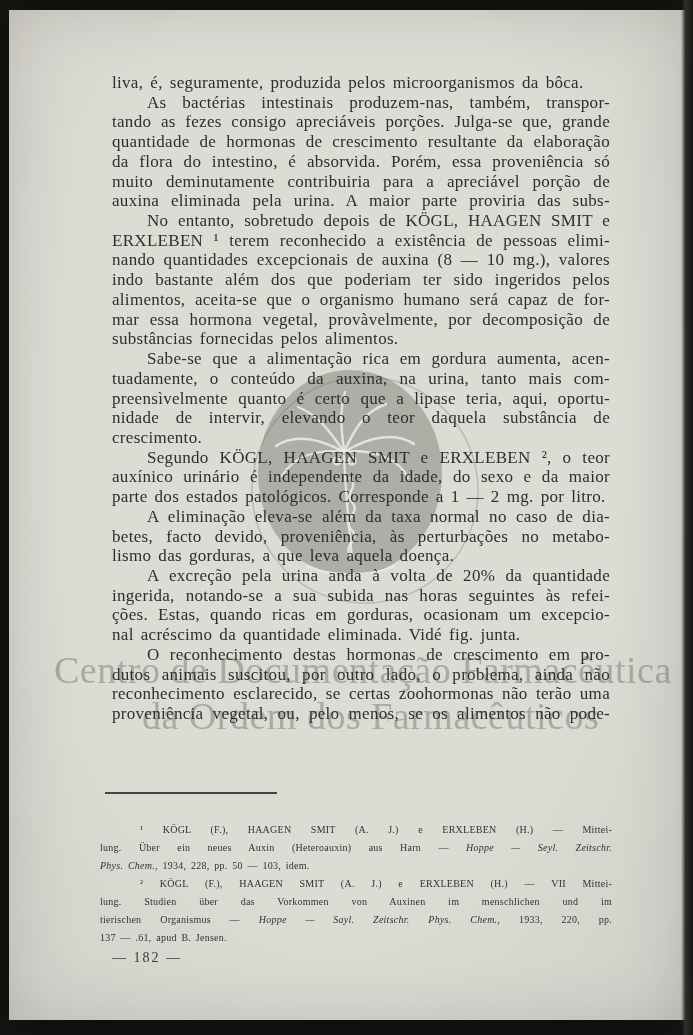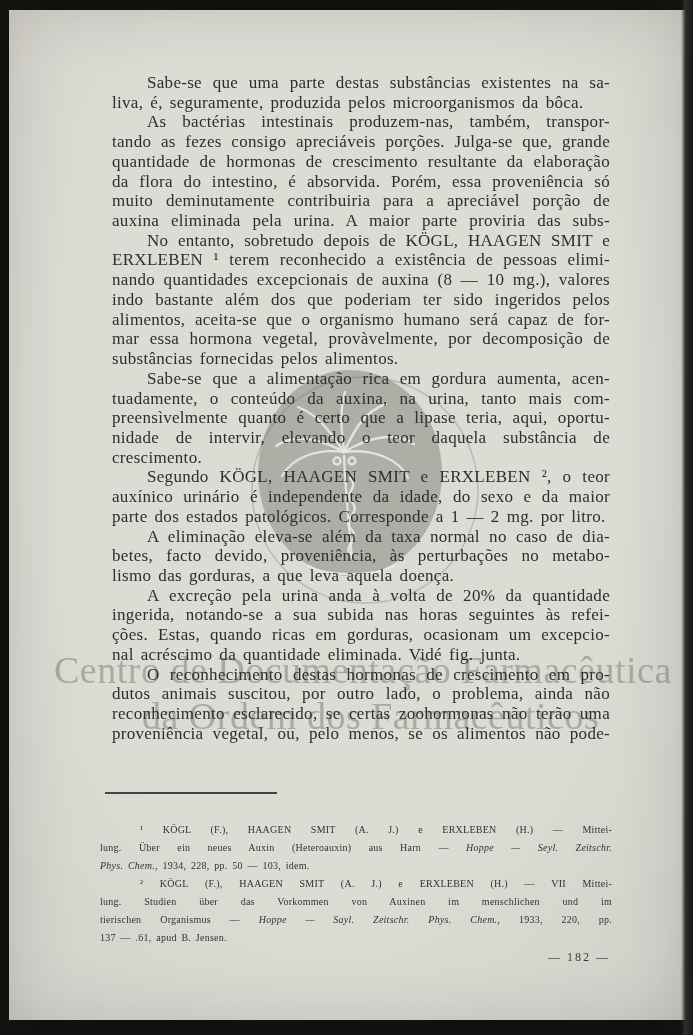--- a/index.html
+++ b/index.html
@@ -51,21 +51,21 @@
   .fline{
     line-height:18px;height:18px;
     text-align:justify;text-align-last:justify;
   }
   .fline.ind{padding-left:40px;}
   .fline.nj{text-align-last:left;word-spacing:2px;}
   .it{font-style:italic;margin-top:9px;}
   
   .pagenum{
     position:absolute;left:112px;top:950px;width:498px;
-    text-align:right;font-size:12px;letter-spacing:2px;color:#3a3933;
+    text-align:left;font-size:14px;letter-spacing:2px;color:#3a3933;
   }
 </style>
 </head>
 <body>
 
 <div class="page">
 
   <svg class="wm-svg" width="693" height="1035" viewBox="0 0 693 1035">
     <ellipse cx="350" cy="473" rx="92" ry="103" fill="rgba(109,109,102,0.42)"></ellipse>
     <circle cx="365" cy="490" r="113" fill="none" stroke="rgba(109,109,102,0.32)" stroke-width="1.4"></circle>
@@ -87,21 +87,20 @@
       <path d="M352 556 C340 547 362 540 351 529 C341 519 362 513 352 502 C343 493 360 488 350 478"></path>
 
       <path d="M308 566 C330 577 372 577 394 566"></path>
     </g>
   </svg>
 
   <div class="wm-text wm1">Centro de Documentação Farmacêutica</div>
   <div class="wm-text wm2">da Ordem dos Farmacêuticos</div>
 
   <div class="body-text">
-      <div class="bline ind">Sabe-se que uma parte destas substâncias existentes na sa-</div>
       <div class="bline nj">liva, é, seguramente, produzida pelos microorganismos da bôca.</div>
       <div class="bline ind">As bactérias intestinais produzem-nas, também, transpor-</div>
       <div class="bline">tando as fezes consigo apreciáveis porções. Julga-se que, grande</div>
       <div class="bline">quantidade de hormonas de crescimento resultante da elaboração</div>
       <div class="bline">da flora do intestino, é absorvida. Porém, essa proveniência só</div>
       <div class="bline">muito deminutamente contribuiria para a apreciável porção de</div>
       <div class="bline">auxina eliminada pela urina. A maior parte proviria das subs-</div>
       <div class="bline ind">No entanto, sobretudo depois de KÖGL, HAAGEN SMIT e</div>
       <div class="bline">ERXLEBEN ¹ terem reconhecido a existência de pessoas elimi-</div>
       <div class="bline">nando quantidades excepcionais de auxina (8 — 10 mg.), valores</div>

